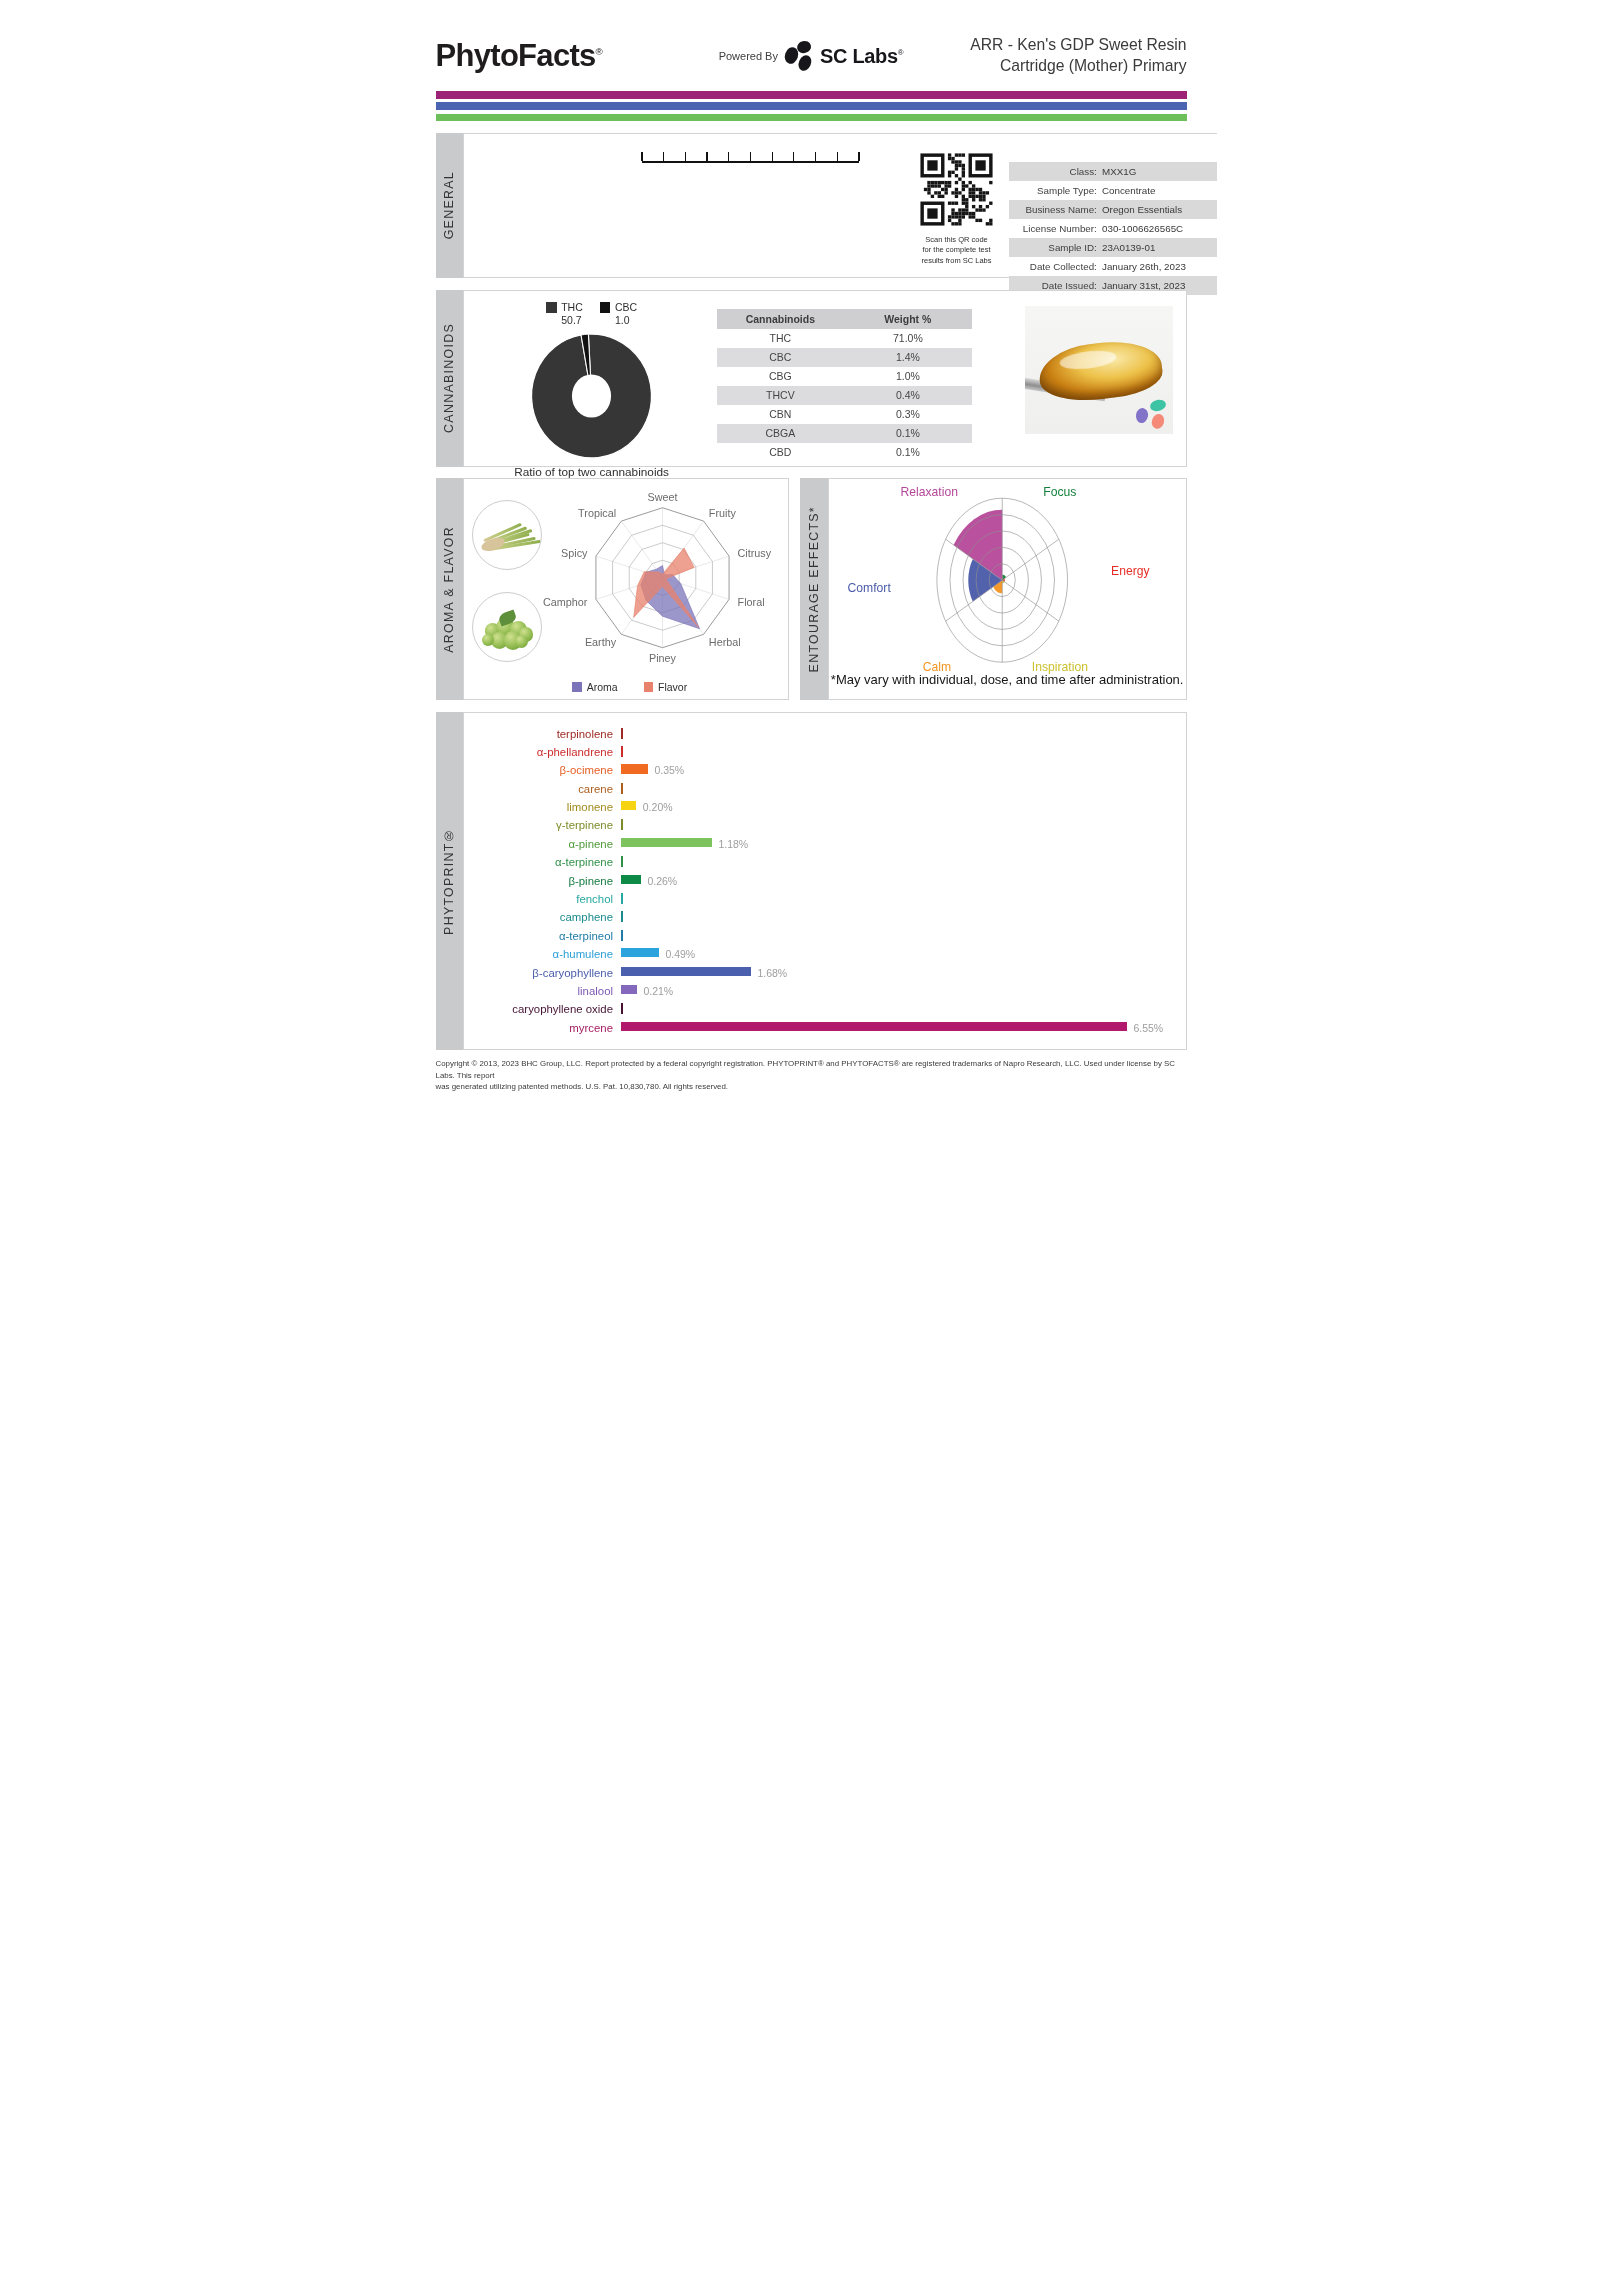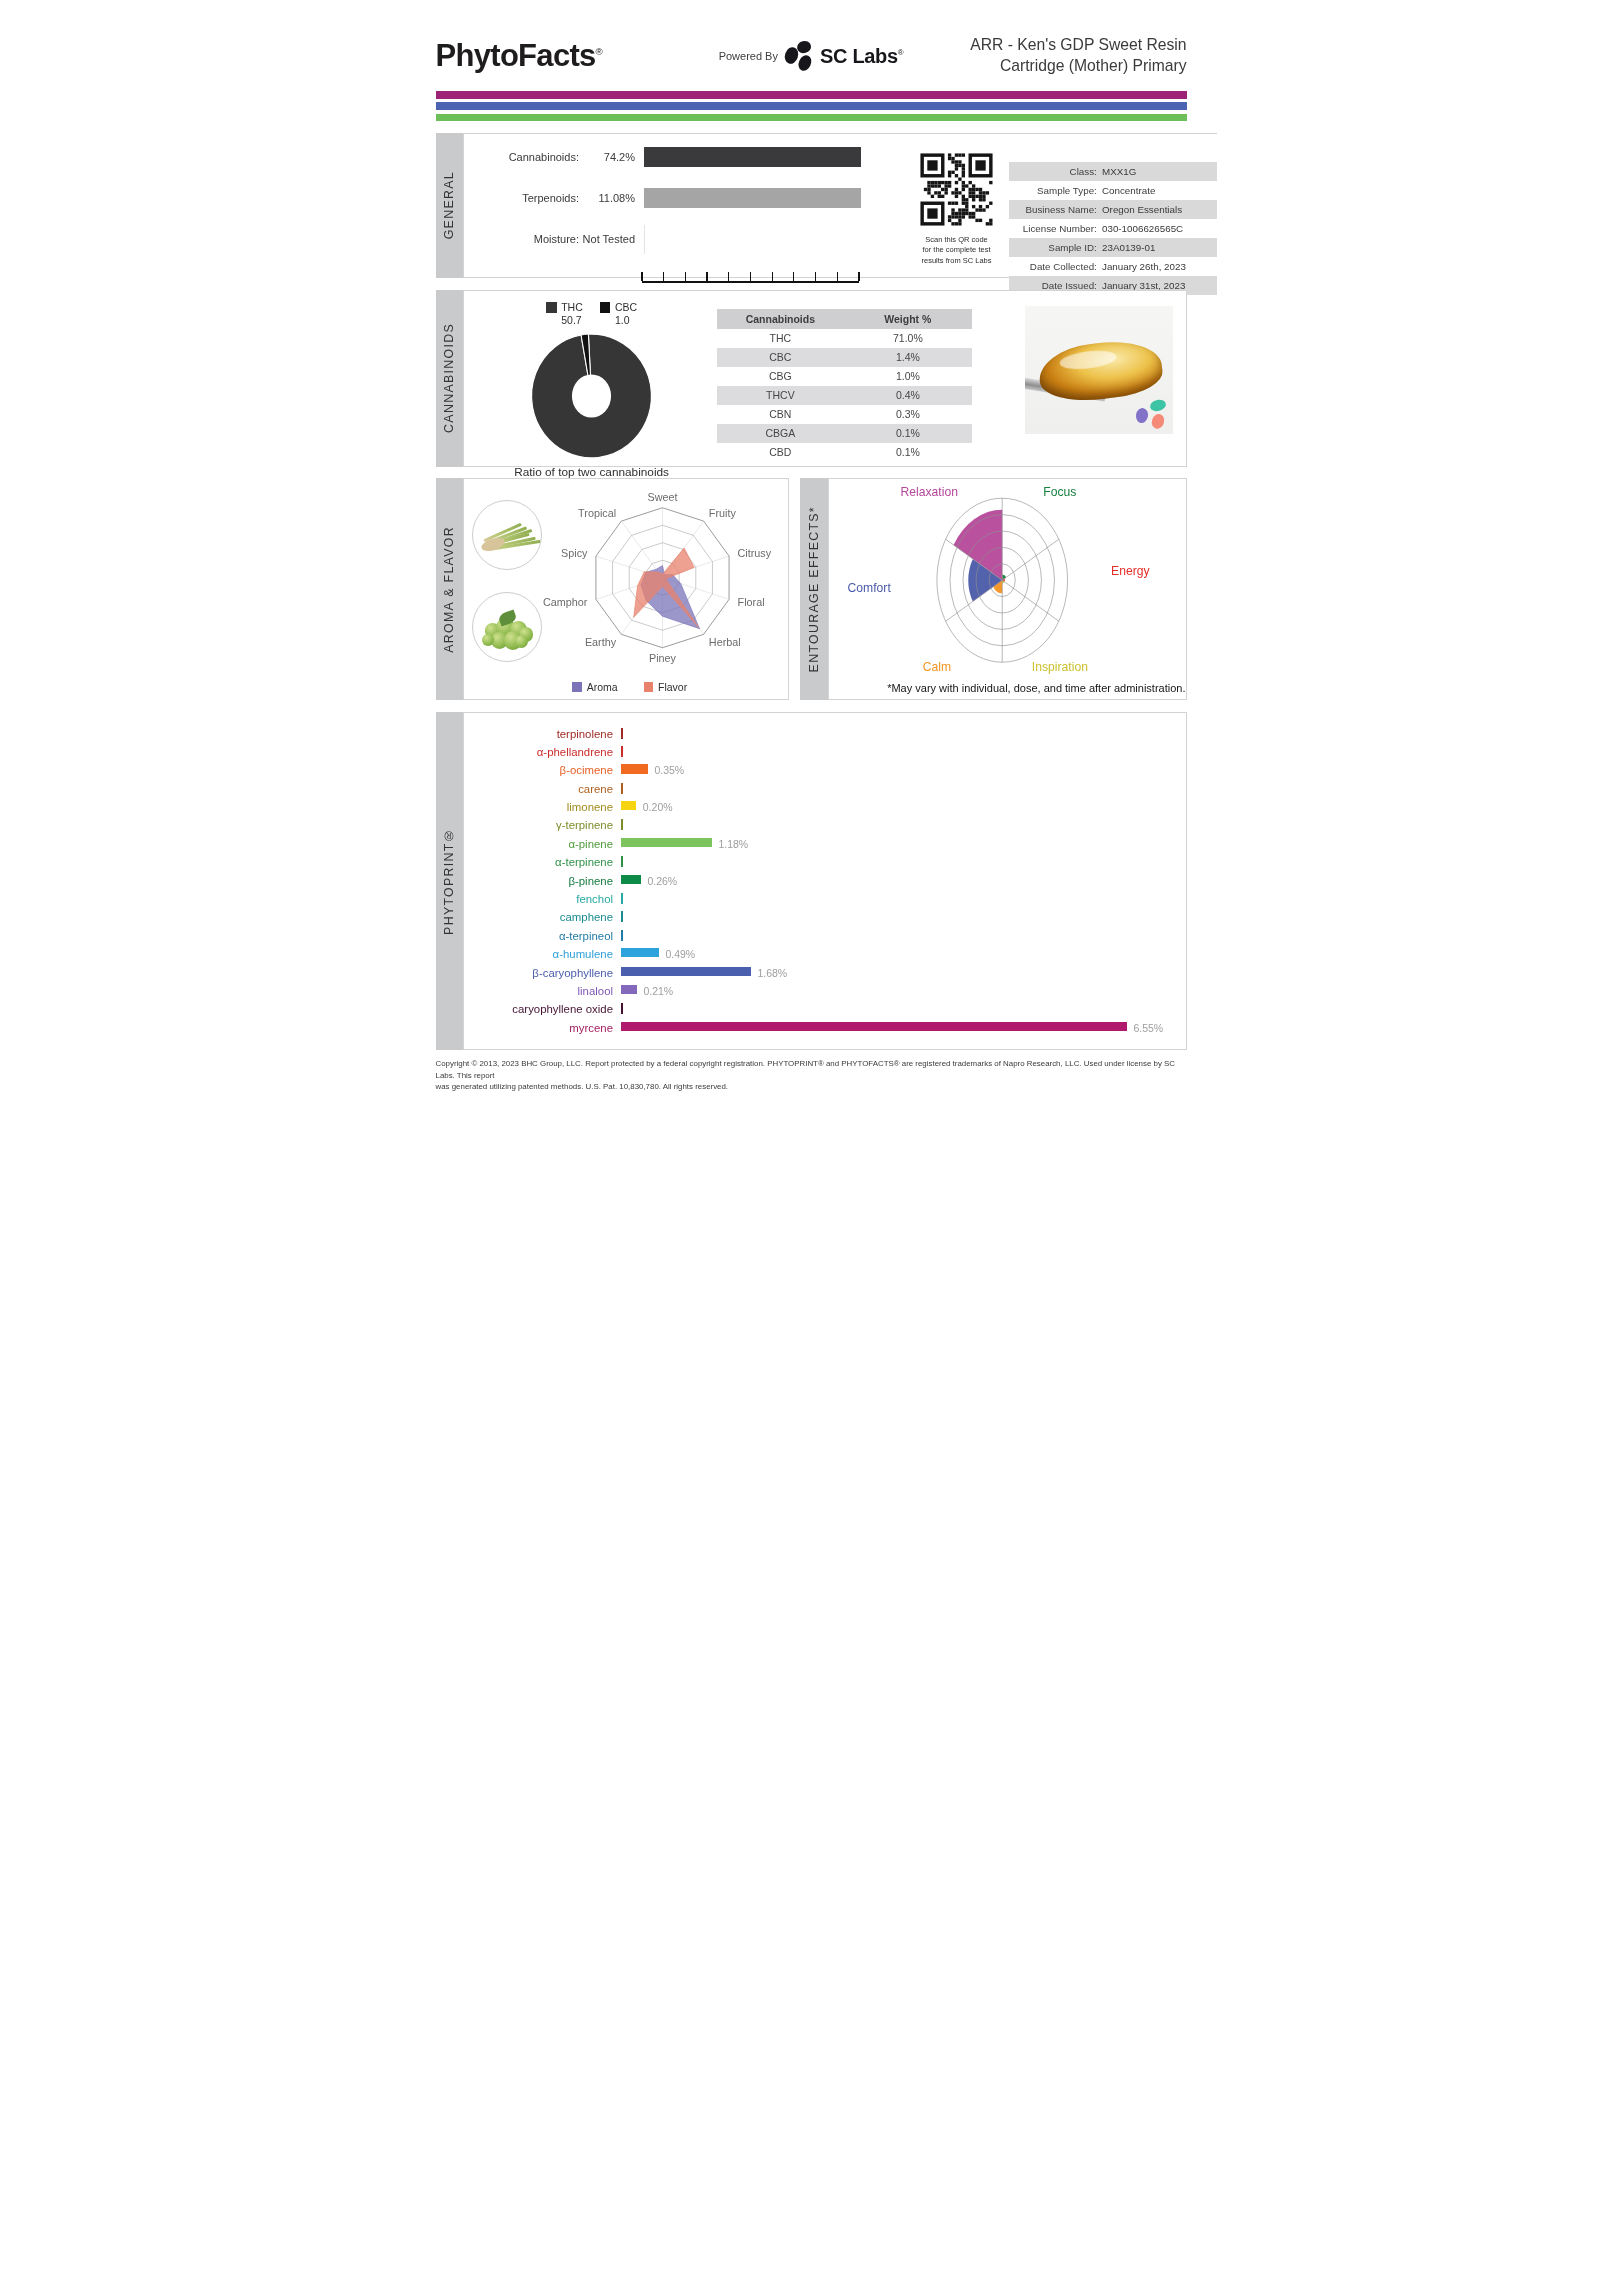--- a/index.html
+++ b/index.html
@@ -87,21 +87,21 @@
   .photo-circle{position:absolute;width:68px;height:68px;border-radius:50%;border:1.3px solid #cdcdcd;background:#fff;overflow:hidden;}
   .pc1{left:7.9px;top:21px;}
   .pc2{left:7.9px;top:113px;}
   .stem{position:absolute;height:2.6px;border-radius:1.3px;background:linear-gradient(90deg,#d9c89b 0%,#b9c878 35%,#8fae4e 100%);}
   .hop{position:absolute;border-radius:50%;background:radial-gradient(circle at 35% 30%,#cfe18e,#8db84c 60%,#6a9639);}
   .hleaf{position:absolute;border-radius:50% 0 50% 0;background:#5e8f3a;}
   .radar-wrap{position:absolute;left:71px;top:1.3px;}
   .af-leg{position:absolute;bottom:6.5px;left:8px;right:0;display:flex;justify-content:center;gap:26px;font-size:10.5px;color:#2f2f2f;}
   .af-leg .sq{display:inline-block;width:9.8px;height:9.8px;margin-right:4.6px;vertical-align:-1.3px;}
   .ent-box{height:220px;}
-  .ent-note{position:absolute;bottom:5px;left:0;right:0;text-align:right;font-size:11px;color:#161616;}
+  .ent-note{position:absolute;bottom:12px;left:0;right:0;text-align:center;font-size:13px;color:#161616;}
 
   
   .phyto-box{padding:14.4px 11.8px 9.2px 0;}
   .trow{display:flex;height:18.4px;}
   .tlabel{width:149px;flex:0 0 149px;text-align:right;font-size:11.4px;padding-right:7.9px;}
   .tbar{height:9.2px;}
   .ttick{width:2px;height:11px;}
   .tval{font-size:10.5px;color:#9e9e9e;margin-left:6.5px;}
 
   .footer{margin-top:7.9px;text-align:left;font-size:7.9px;line-height:1.45;color:#3a3a3a;}
@@ -136,41 +136,20 @@
       <div style="background: rgb(108, 191, 89);"></div>
     </div>
 
     <div class="srow">
       <div class="side-label">
           <span>GENERAL</span>
         </div>
       <div class="sbox">
         <div class="gen-box">
           <div class="gstats">
-            <div id="gstat-rows">
-                <div class="stat-row">
-                  <div class="stat-label">Cannabinoids:</div>
-                  <div class="stat-val">74.2%</div>
-                  <div class="bar-area">
-                    <div class="bar" style="background: rgb(58, 58, 60); width: 100%;"></div>
-                  </div>
-                </div>
-                <div class="stat-row">
-                  <div class="stat-label">Terpenoids:</div>
-                  <div class="stat-val">11.08%</div>
-                  <div class="bar-area">
-                    <div class="bar" style="background: rgb(165, 165, 165); width: 100%;"></div>
-                  </div>
-                </div>
-                <div class="stat-row">
-                  <div class="stat-label">Moisture:</div>
-                  <div class="stat-val">Not Tested</div>
-                  <div class="zero-line"></div>
-                </div>
-              </div>
             <div class="ruler" id="ruler">
                 <i style="left: calc(0% - 0.7px);"></i>
                 <i style="left: calc(10% - 0.7px);"></i>
                 <i style="left: calc(20% - 0.7px);"></i>
                 <i style="left: calc(30% - 0.7px);"></i>
                 <i style="left: calc(40% - 0.7px);"></i>
                 <i style="left: calc(50% - 0.7px);"></i>
                 <i style="left: calc(60% - 0.7px);"></i>
                 <i style="left: calc(70% - 0.7px);"></i>
                 <i style="left: calc(80% - 0.7px);"></i>

